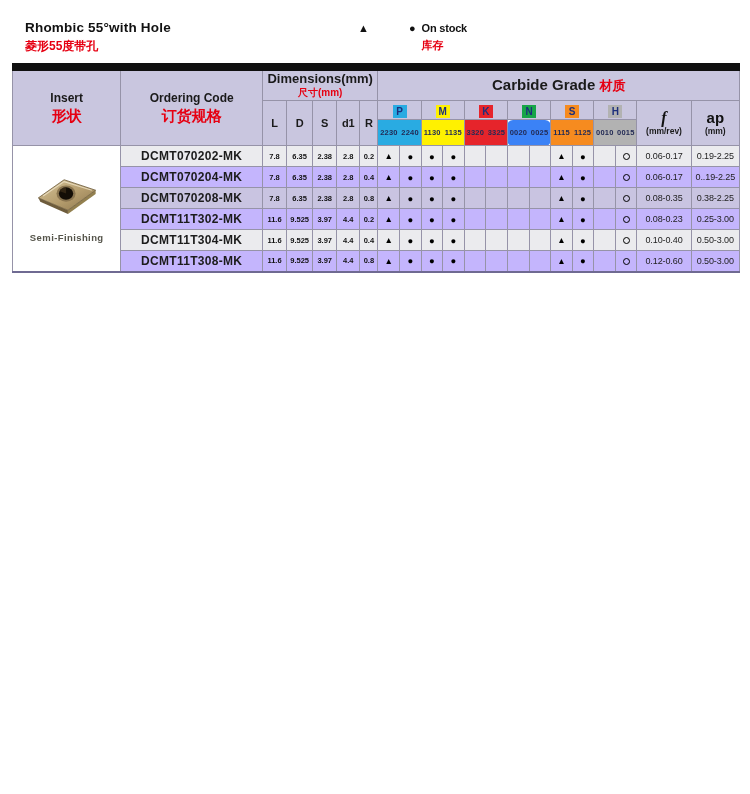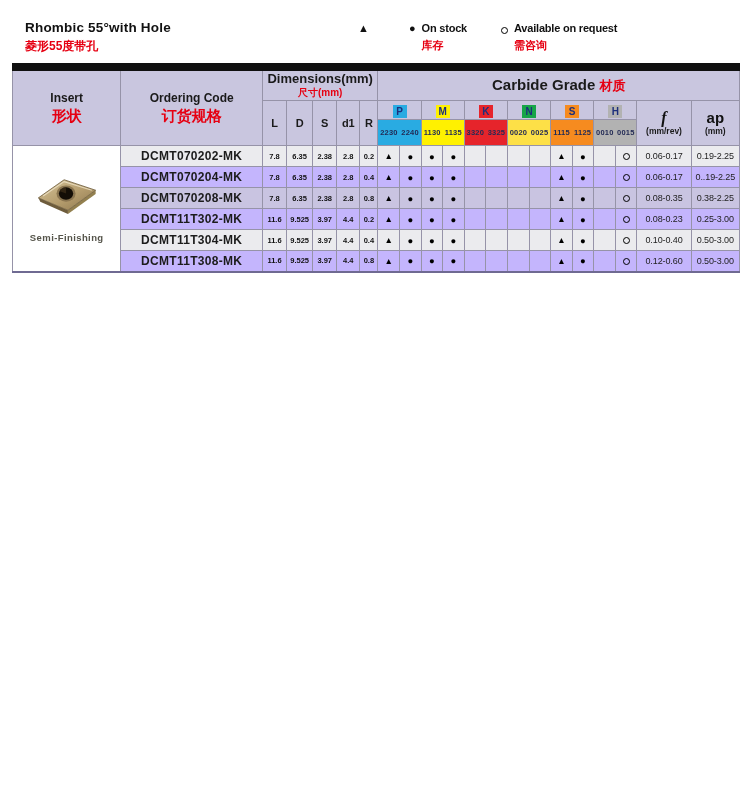--- a/index.html
+++ b/index.html
@@ -94,27 +94,20 @@
 
 <div class="legend">
   <div class="legend-item">
     <span class="legend-sym">▲</span>
   </div>
   <div class="legend-item">
     <span class="legend-sym">●</span>
     <span>
       <div class="legend-en">On stock</div>
       <div class="legend-cn red">库存</div>
-    </span>
-  </div>
-  <div class="legend-item">
-    <span class="legend-sym"><span class="ring"></span></span>
-    <span>
-      <div class="legend-en">Available on request</div>
-      <div class="legend-cn red">需咨询</div>
     </span>
   </div>
 </div>
 
 <table class="catalog">
   <colgroup>
     <col style="width:108px">
       <col style="width:141px">
     <col style="width:24px">
       <col style="width:26px">
@@ -190,21 +183,21 @@
             <span>1130</span>
             <span>1135</span>
           </div>
         </td>
       <td colspan="2" class="band" style="background-color: rgb(230, 36, 43);">
           <div class="band-inner">
             <span>3320</span>
             <span>3325</span>
           </div>
         </td>
-      <td colspan="2" class="band" style="background-color: #fde047;">
+      <td colspan="2" class="band" style="background-color: #3b82f6; border-radius: 6px;">
           <div class="band-inner">
             <span>0020</span>
             <span>0025</span>
           </div>
         </td>
       <td colspan="2" class="band" style="background-color: rgb(246, 139, 31);">
           <div class="band-inner">
             <span>1115</span>
             <span>1125</span>
           </div>

